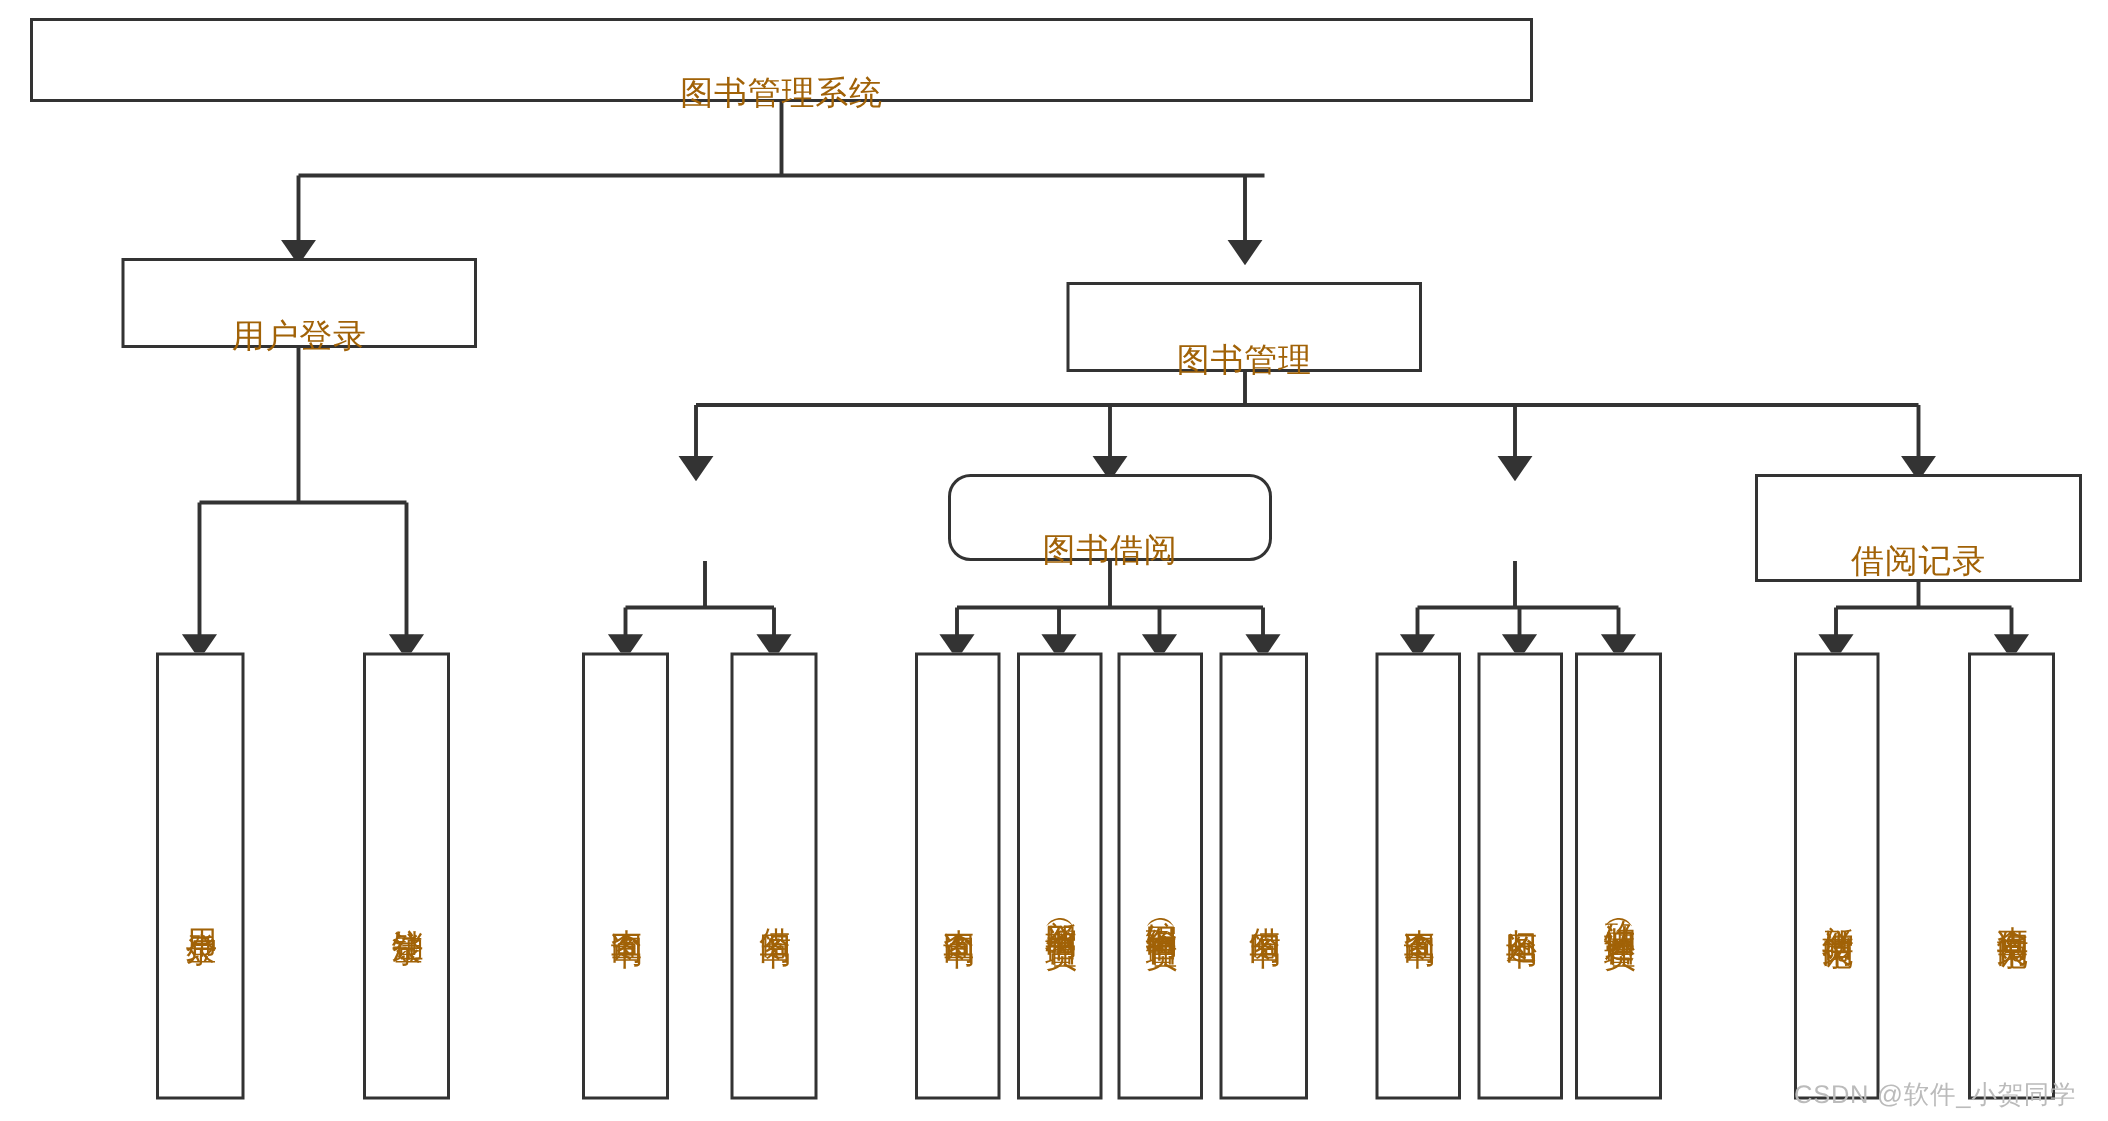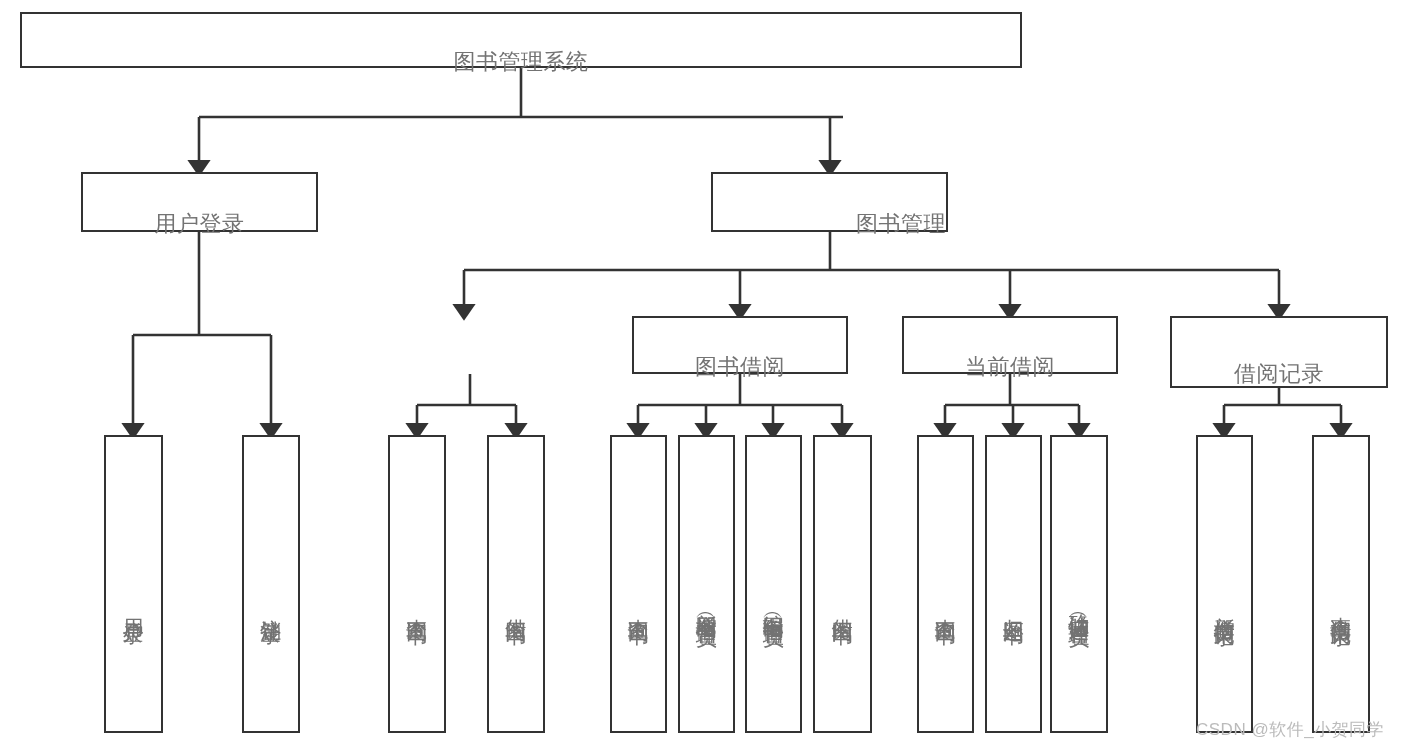--- a/index.html
+++ b/index.html
@@ -31,21 +31,21 @@
     display: flex;
     align-items: center;
     justify-content: center;
     color: #1a1a1a;
   }
   .node-label {
     font-size: 22px;
     line-height: 1.15;
     letter-spacing: 0.5px;
     white-space: nowrap;
-    color: #737373;
+    color: #a16207;
     margin-top: 44px;
   }
   .node.vertical {
     align-items: center;
     justify-content: center;
     padding: 6px 0;
   }
   .node.vertical .node-label {
     writing-mode: vertical-rl;
     text-orientation: upright;
@@ -119,29 +119,26 @@
     </g>
   </svg>
 
   <div class="node" style="left:20px; top:12px; width:1002px; height:56px;">
     <span class="node-label">图书管理系统</span>
   </div>
 
   <div class="node" style="left:81px; top:172px; width:237px; height:60px;">
     <span class="node-label">用户登录</span>
   </div>
-  <div class="node" style="left:711px; top:172px; width:237px; height:60px;justify-content:flex-end;">
+  <div class="node" style="left:711px; top:188px; width:237px; height:60px;">
     <span class="node-label">图书管理</span>
   </div>
 
-  <div class="node" style="left:632px; top:316px; width:216px; height:58px;">
+  <div class="node" style="left:632px; top:316px; width:216px; height:58px;border-radius:15px;">
     <span class="node-label">图书借阅</span>
-  </div>
-  <div class="node" style="left:902px; top:316px; width:216px; height:58px;">
-    <span class="node-label">当前借阅</span>
   </div>
   <div class="node" style="left:1170px; top:316px; width:218px; height:72px;">
     <span class="node-label">借阅记录</span>
   </div>
 
   <div class="node vertical" style="left:104px; top:435px; width:59px; height:298px;">
     <span class="node-label">用户登录</span>
   </div>
   <div class="node vertical" style="left:242px; top:435px; width:58px; height:298px;">
     <span class="node-label">注销登录</span>

